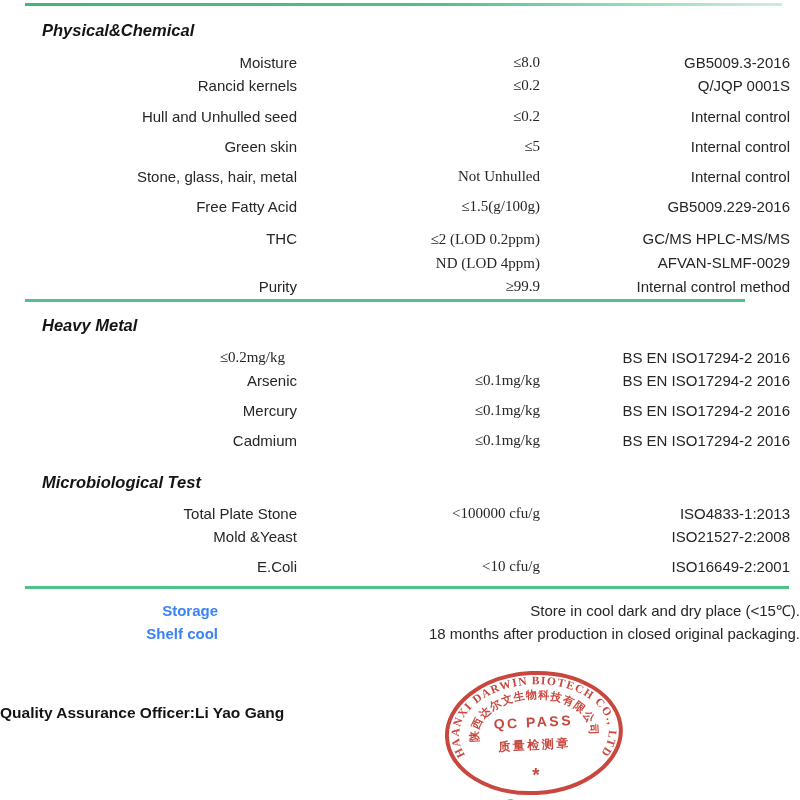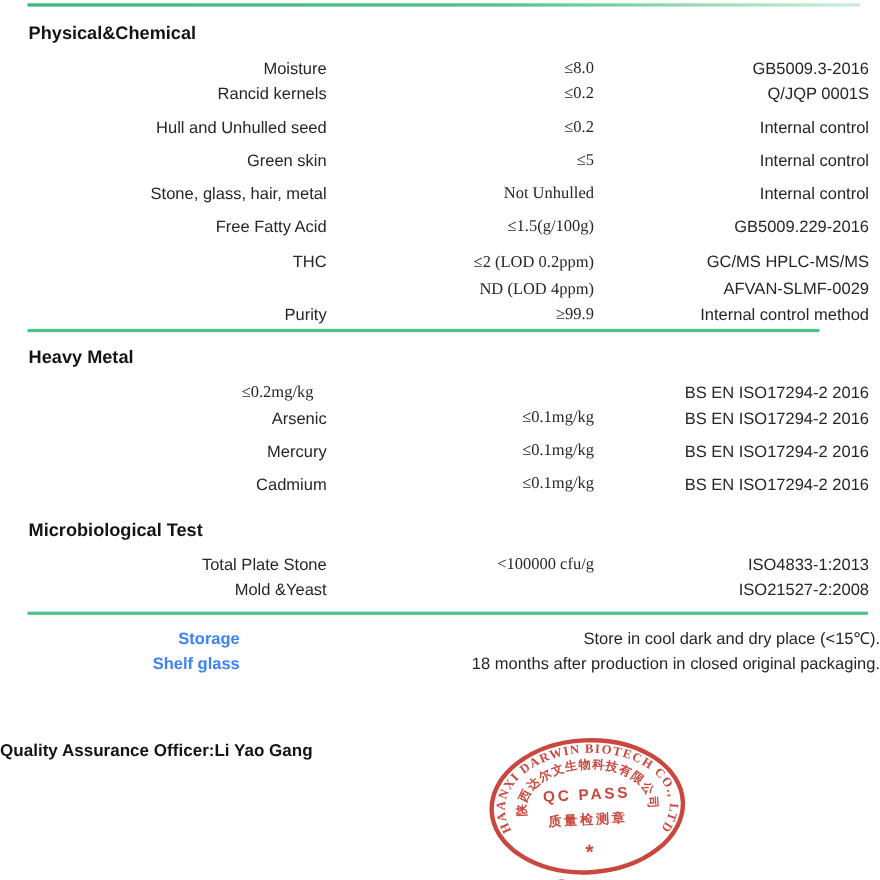--- a/index.html
+++ b/index.html
@@ -9,21 +9,21 @@
     position:relative; width:800px; height:800px;
     background:#ffffff; color:#262626; font-size:15px; overflow:hidden;
   }
   .rule { height:3px; background:#4ec287; margin-left:25px; }
   .rule-top { width:757px; margin-top:3px;
     background:linear-gradient(to right,#3db877 0%,#4ec287 55%,#c9ecd9 98%); }
   .rule-mid { width:720px; margin-top:3px; }
   .rule-bottom { width:764px; margin-top:10px; }
   .section-title {
     font-size:16.5px; font-weight:700; color:#141414;
-    padding-left:26px; line-height:20px;
+    padding-left:42px; line-height:20px;font-style:italic;
   }
   .row { display:flex; padding-left:42px; line-height:19px;text-align:right; }
   .c1 { width:255px; }
   .c2 { width:243px;font-family:Liberation Serif, serif; }
   .c3 { flex:1; padding-right:10px; }
   .twoline div { line-height:24px; }
   .kv-label { width:176px; font-weight:700; color:#3b82f6; }
   .kv-text { flex:1; }
   .qa-line { margin-top:60px; font-weight:700;
     font-size:15.5px; color:#141414; line-height:20px; }
@@ -125,29 +125,34 @@
 
   <div class="row" style="margin-top:12px">
     <div class="c1">Total Plate Stone</div>
     <div class="c2">&lt;100000 cfu/g</div>
     <div class="c3">ISO4833-1:2013</div>
   </div>
   <div class="row" style="margin-top:4px">
     <div class="c1">Mold &amp;Yeast</div>
     <div class="c3">ISO21527-2:2008</div>
   </div>
+  <div class="row" style="margin-top:11px">
+    <div class="c1">E.Coli</div>
+    <div class="c2">&lt;10 cfu/g</div>
+    <div class="c3">ISO16649-2:2001</div>
+  </div>
 
   <div class="rule rule-bottom"></div>
 
   <div class="row" style="margin-top:12px">
     <div class="kv-label">Storage</div>
     <div class="kv-text">Store in cool dark and dry place (&lt;15℃).</div>
   </div>
   <div class="row" style="margin-top:4px">
-    <div class="kv-label">Shelf glass</div>
+    <div class="kv-label">Shelf cool</div>
     <div class="kv-text">18 months after production in closed original packaging.</div>
   </div>
 
   <div class="qa-line">Quality Assurance Officer:Li Yao Gang</div>
 
   <svg class="stamp" viewBox="0 0 186 142">
     <defs>
       <path id="ringPath" d="M 25 90 A 75 49 0 1 1 161 90" fill="none"></path>
       <path id="cnPath" d="M 38 76 A 56 35 0 1 1 148 76" fill="none"></path>
     </defs>

